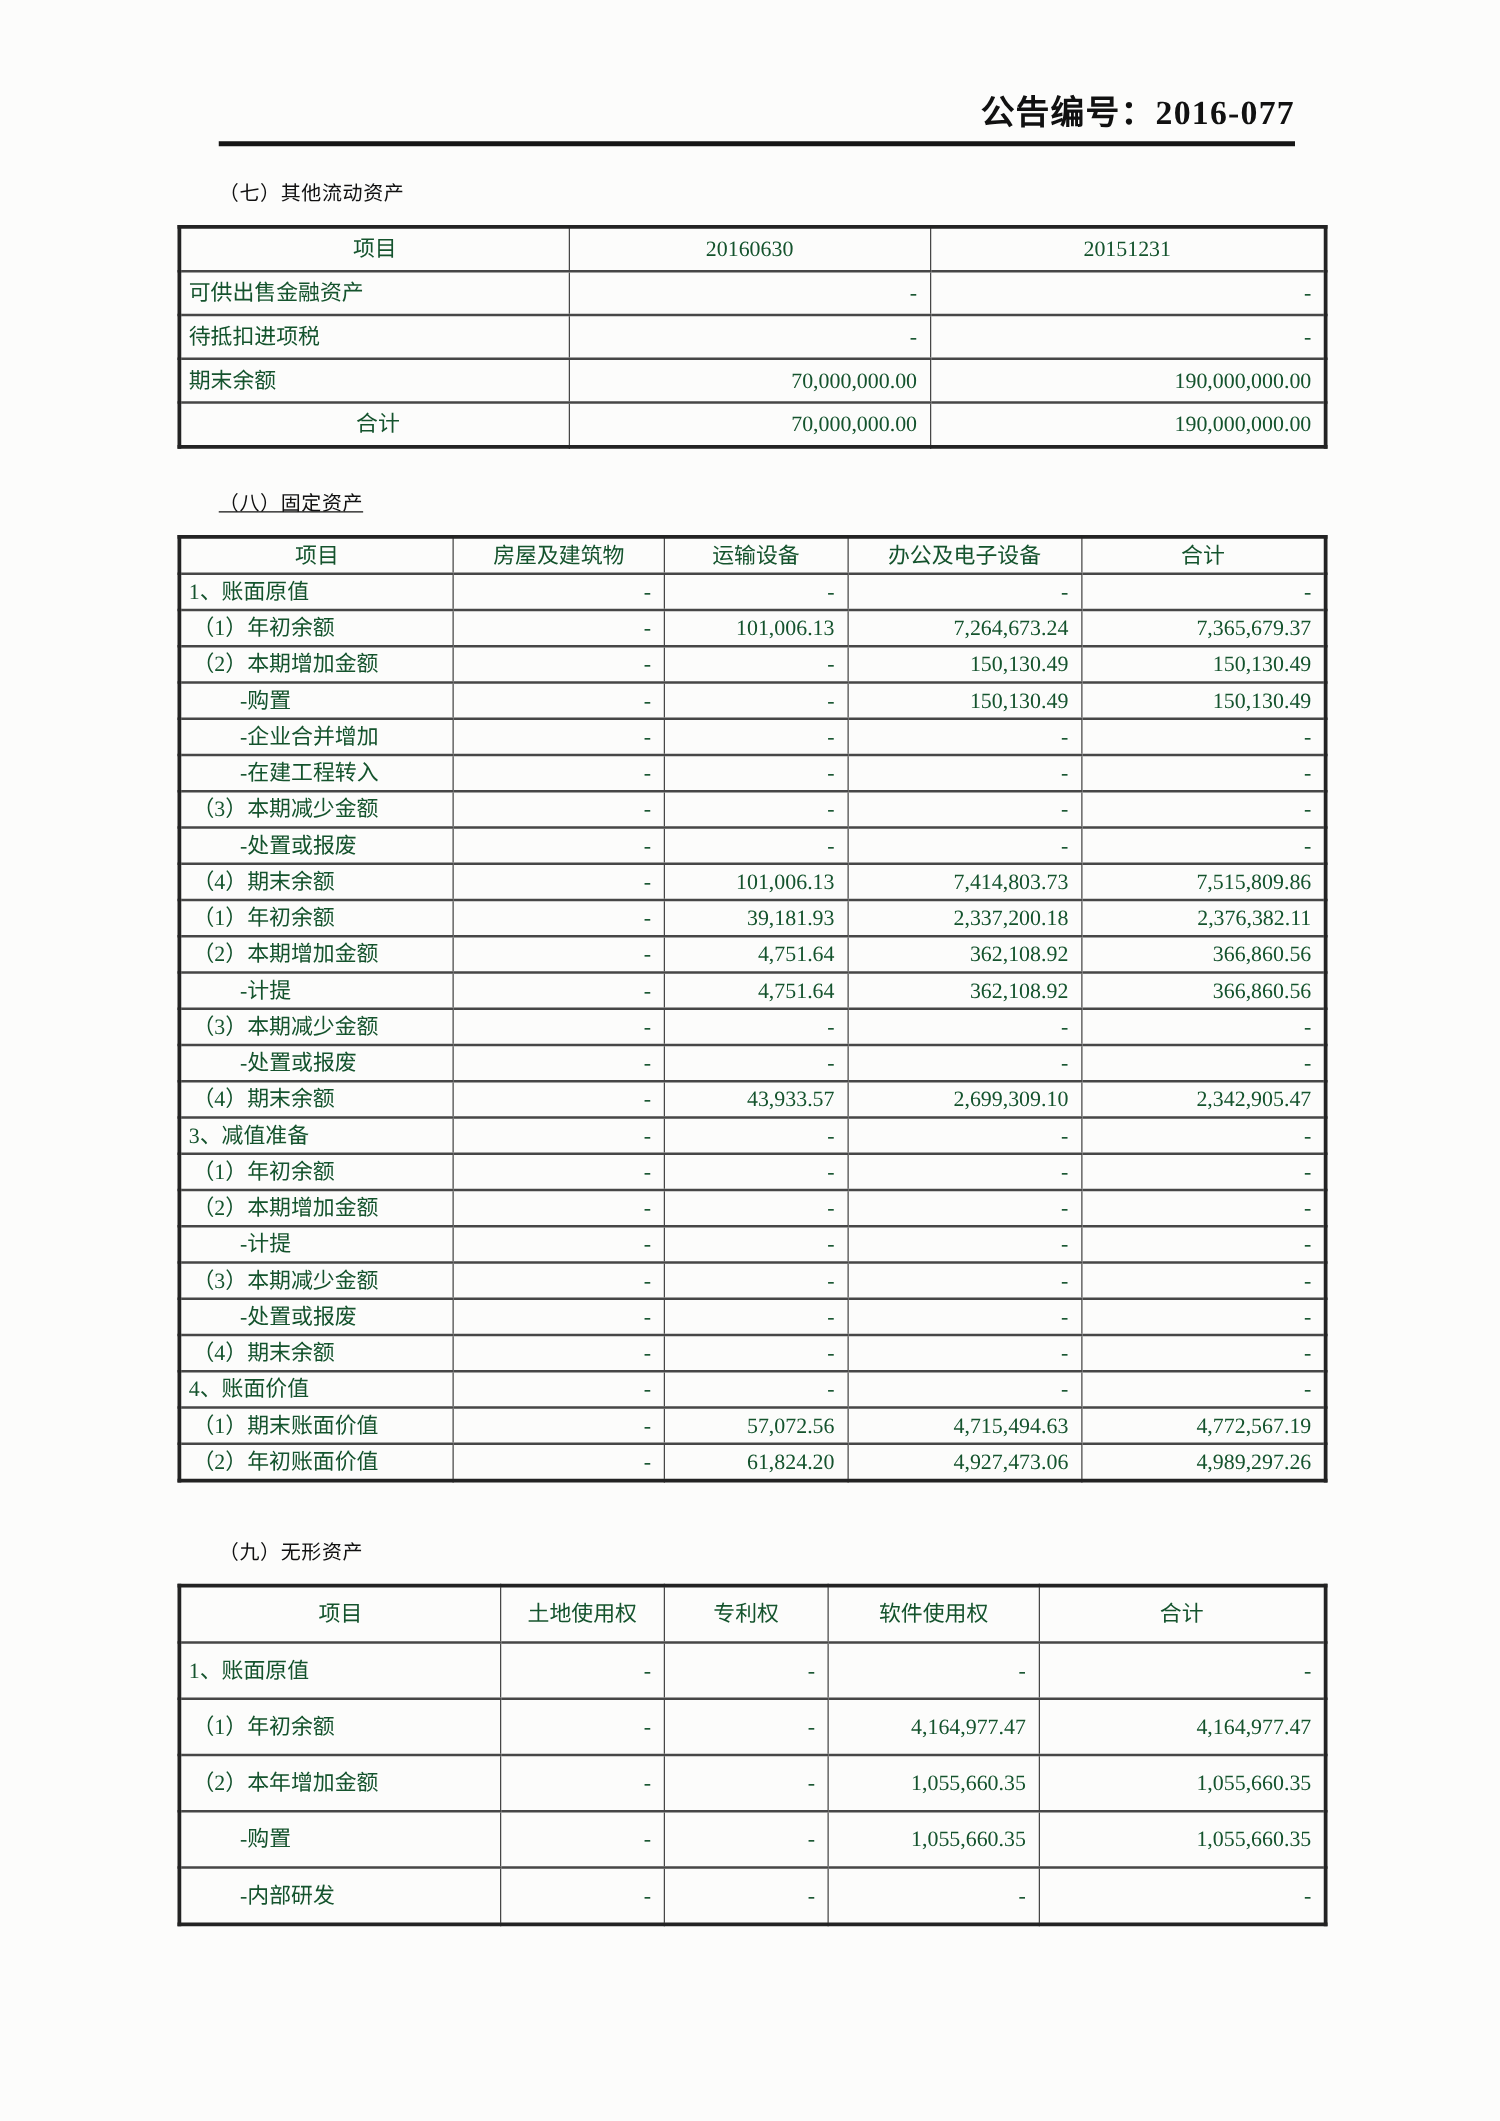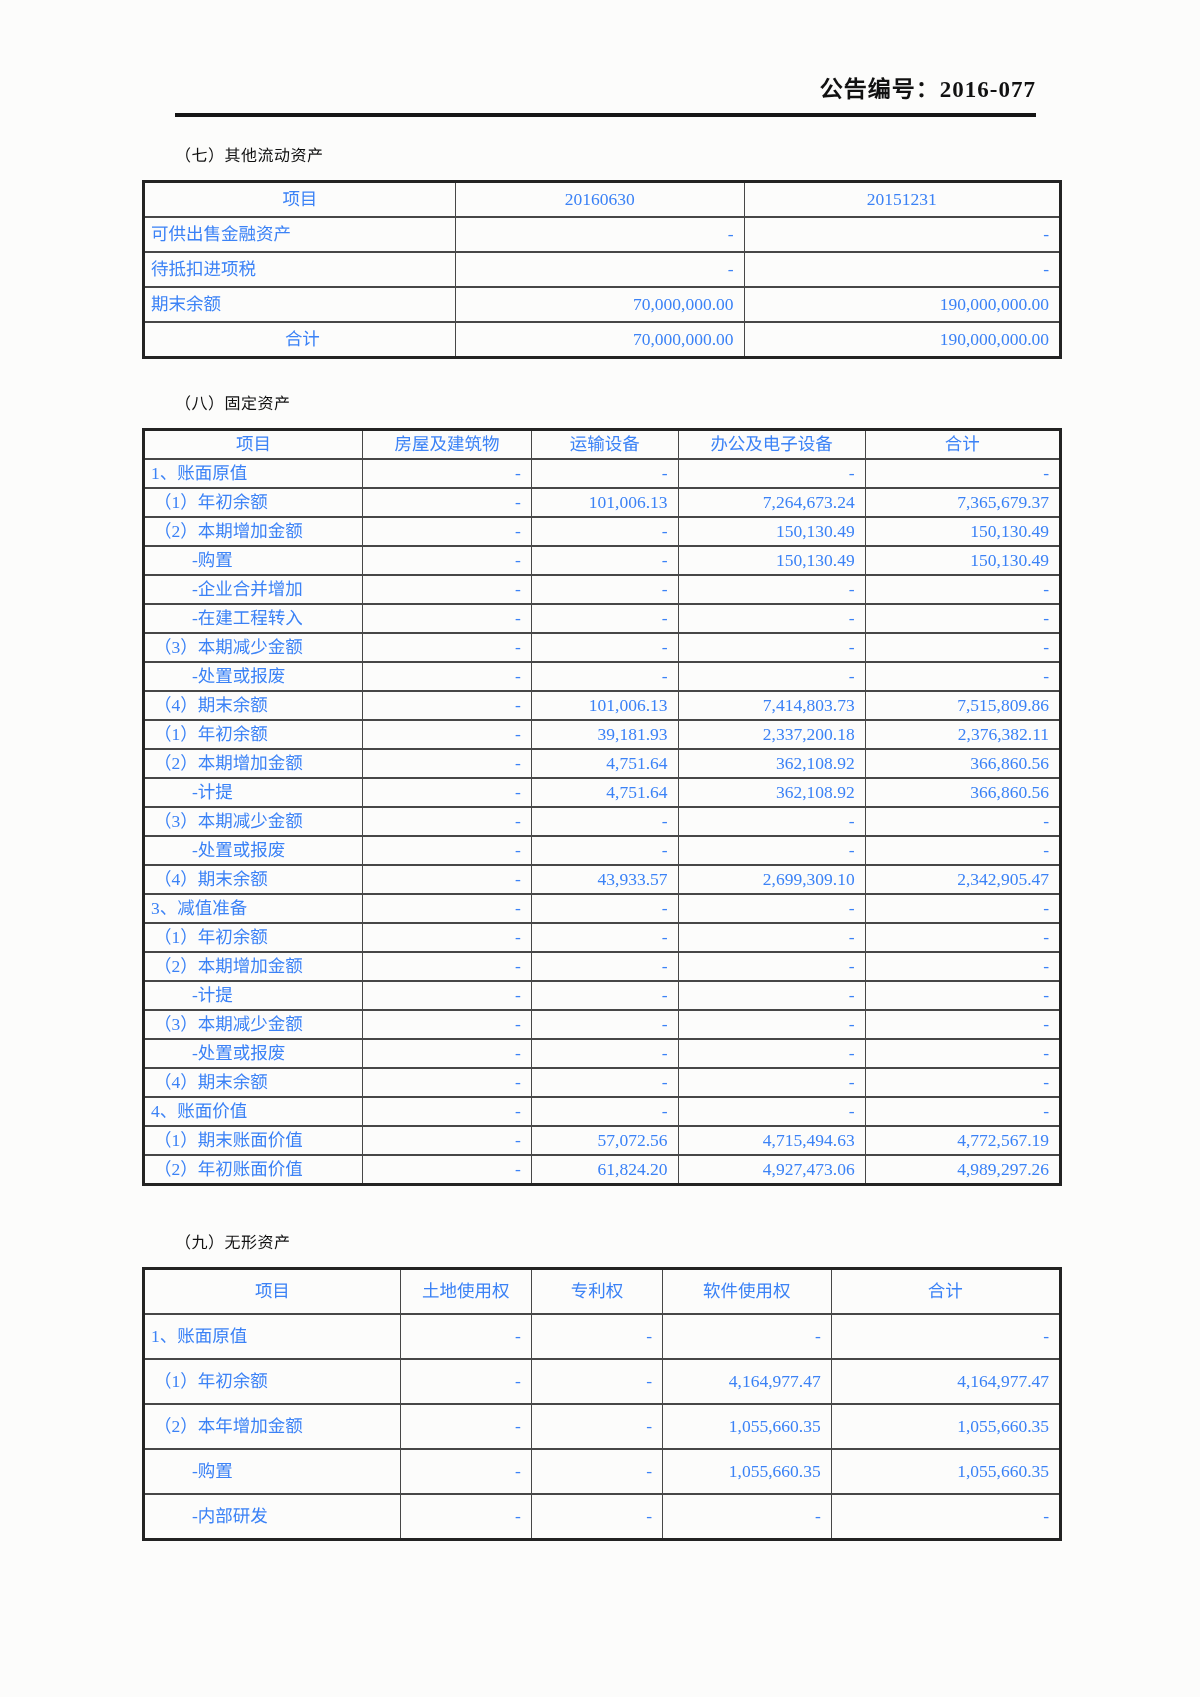--- a/index.html
+++ b/index.html
@@ -22,49 +22,49 @@
     width: 920px;
   }
   
   .doc-header {
     padding-top: 76px;
     margin-left: 33px;
     margin-right: 26px;
   }
   .doc-number {
     text-align: right;
-    font-size: 23px;
+    font-size: 27px;
     font-weight: bold;
     letter-spacing: 1px;
     line-height: 28px;
     color: #111;
   }
   .header-rule {
     margin-top: 9px;
     border: 0;
     border-top: 4px solid #151515;
     height: 0;
   }
   
   .section-title {
     margin: 26px 0 11px 33px;
     font-size: 16px;
     line-height: 26px;
     color: #101010;
     letter-spacing: 0.5px;
   }
-  .section-8 .section-title { margin-top: 32px; }
+  .section-8 .section-title { margin-top: 32px; text-decoration: underline; }
   .section-9 .section-title { margin-top: 44px; }
   
   table.fin-table {
     border-collapse: collapse;
     table-layout: fixed;
     width: 920px;
     font-size: 17.5px;
-    color: #3b82f6;
+    color: #14532d;
   }
   table.fin-table th,
   table.fin-table td {
     border: 1px solid #474747;
     border-top-width: 2px;
     border-bottom-width: 2px;
     overflow: hidden;
     white-space: nowrap;
   }
   table.fin-table { border: 3px solid #232323; }

